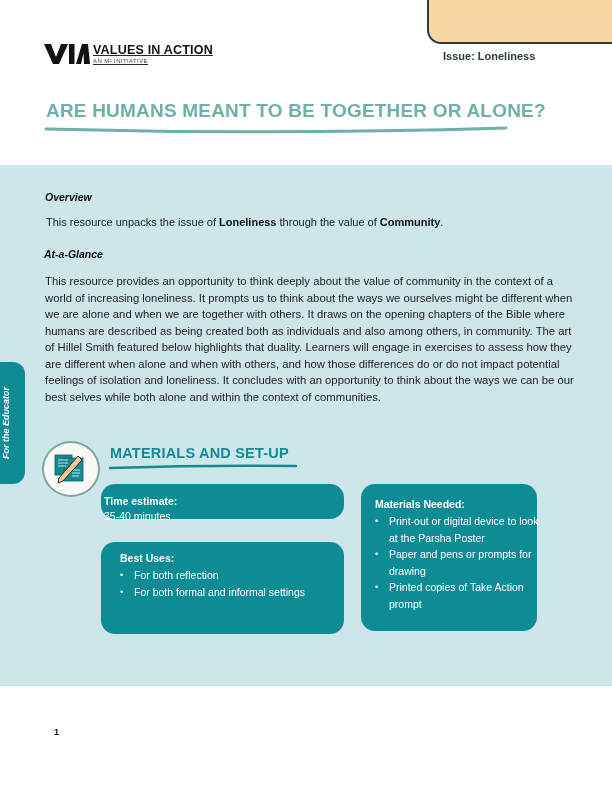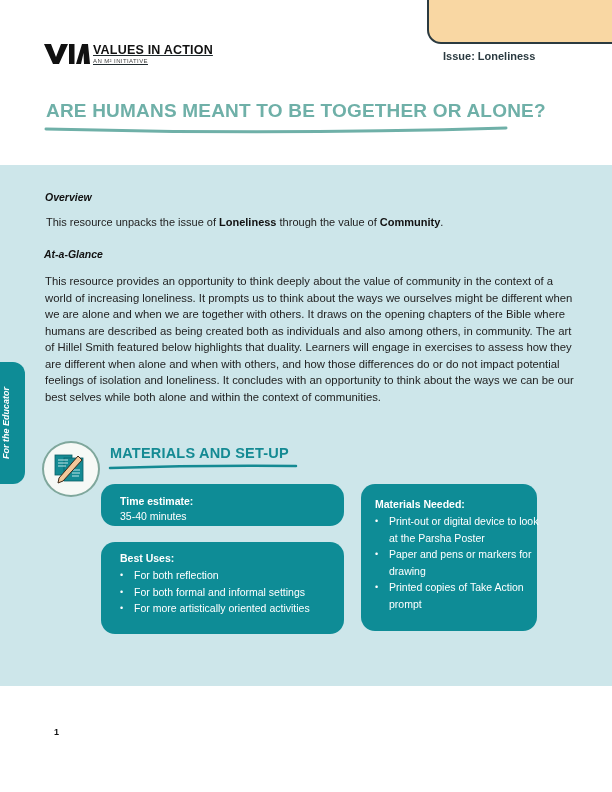--- a/index.html
+++ b/index.html
@@ -65,21 +65,21 @@
     }
     .card-head { font-size: 10.5px; font-weight: bold; }
     .card-body { font-size: 10.5px; margin-top: 3px; }
     .card ul { margin: 3px 0 0 0; padding: 0; list-style: none; }
     .card li {
       position: relative; padding-left: 14px; font-size: 10.5px; line-height: 16.5px;
     }
     .card li::before {
       content: "\2022"; position: absolute; left: 0; top: 0; font-size: 9px;
     }
-    .card.time { left: 101px; top: 484px; width: 243px; height: 42px; padding: 11px 0 0 19px; }
+    .card.time { left: 101px; top: 484px; width: 243px; height: 35px; padding: 11px 0 0 3px; }
     .card.uses { left: 101px; top: 542px; width: 243px; height: 92px; padding: 10px 0 0 19px; }
     .card.mats { left: 361px; top: 484px; width: 176px; height: 147px; padding: 14px 0 8px 14px; }
     .card.mats li { line-height: 16.5px; }
 
     .page-number { position: absolute; left: 54px; top: 727px; font-size: 9px; font-weight: bold; color: #111; }
   </style>
 </head>
 <body>
 
 <div class="issue-tab">
@@ -139,26 +139,25 @@
 <div class="card time">
   <div class="card-head">Time estimate:</div>
   <div class="card-body">35-40 minutes</div>
 </div>
 
 <div class="card uses">
   <div class="card-head">Best Uses:</div>
   <ul>
     <li>For both reflection</li>
     <li>For both formal and informal settings</li>
-    <li>For more artistically oriented activities</li>
   </ul>
 </div>
 
 <div class="card mats">
   <div class="card-head">Materials Needed:</div>
   <ul style="width:165px;">
     <li>Print-out or digital device to look at the Parsha Poster</li>
-    <li>Paper and pens or markers for drawing</li>
+    <li>Paper and pens or prompts for drawing</li>
     <li>Printed copies of Take Action prompt</li>
   </ul>
 </div>
 
 <div class="page-number">1</div>
 
 </body></html>

